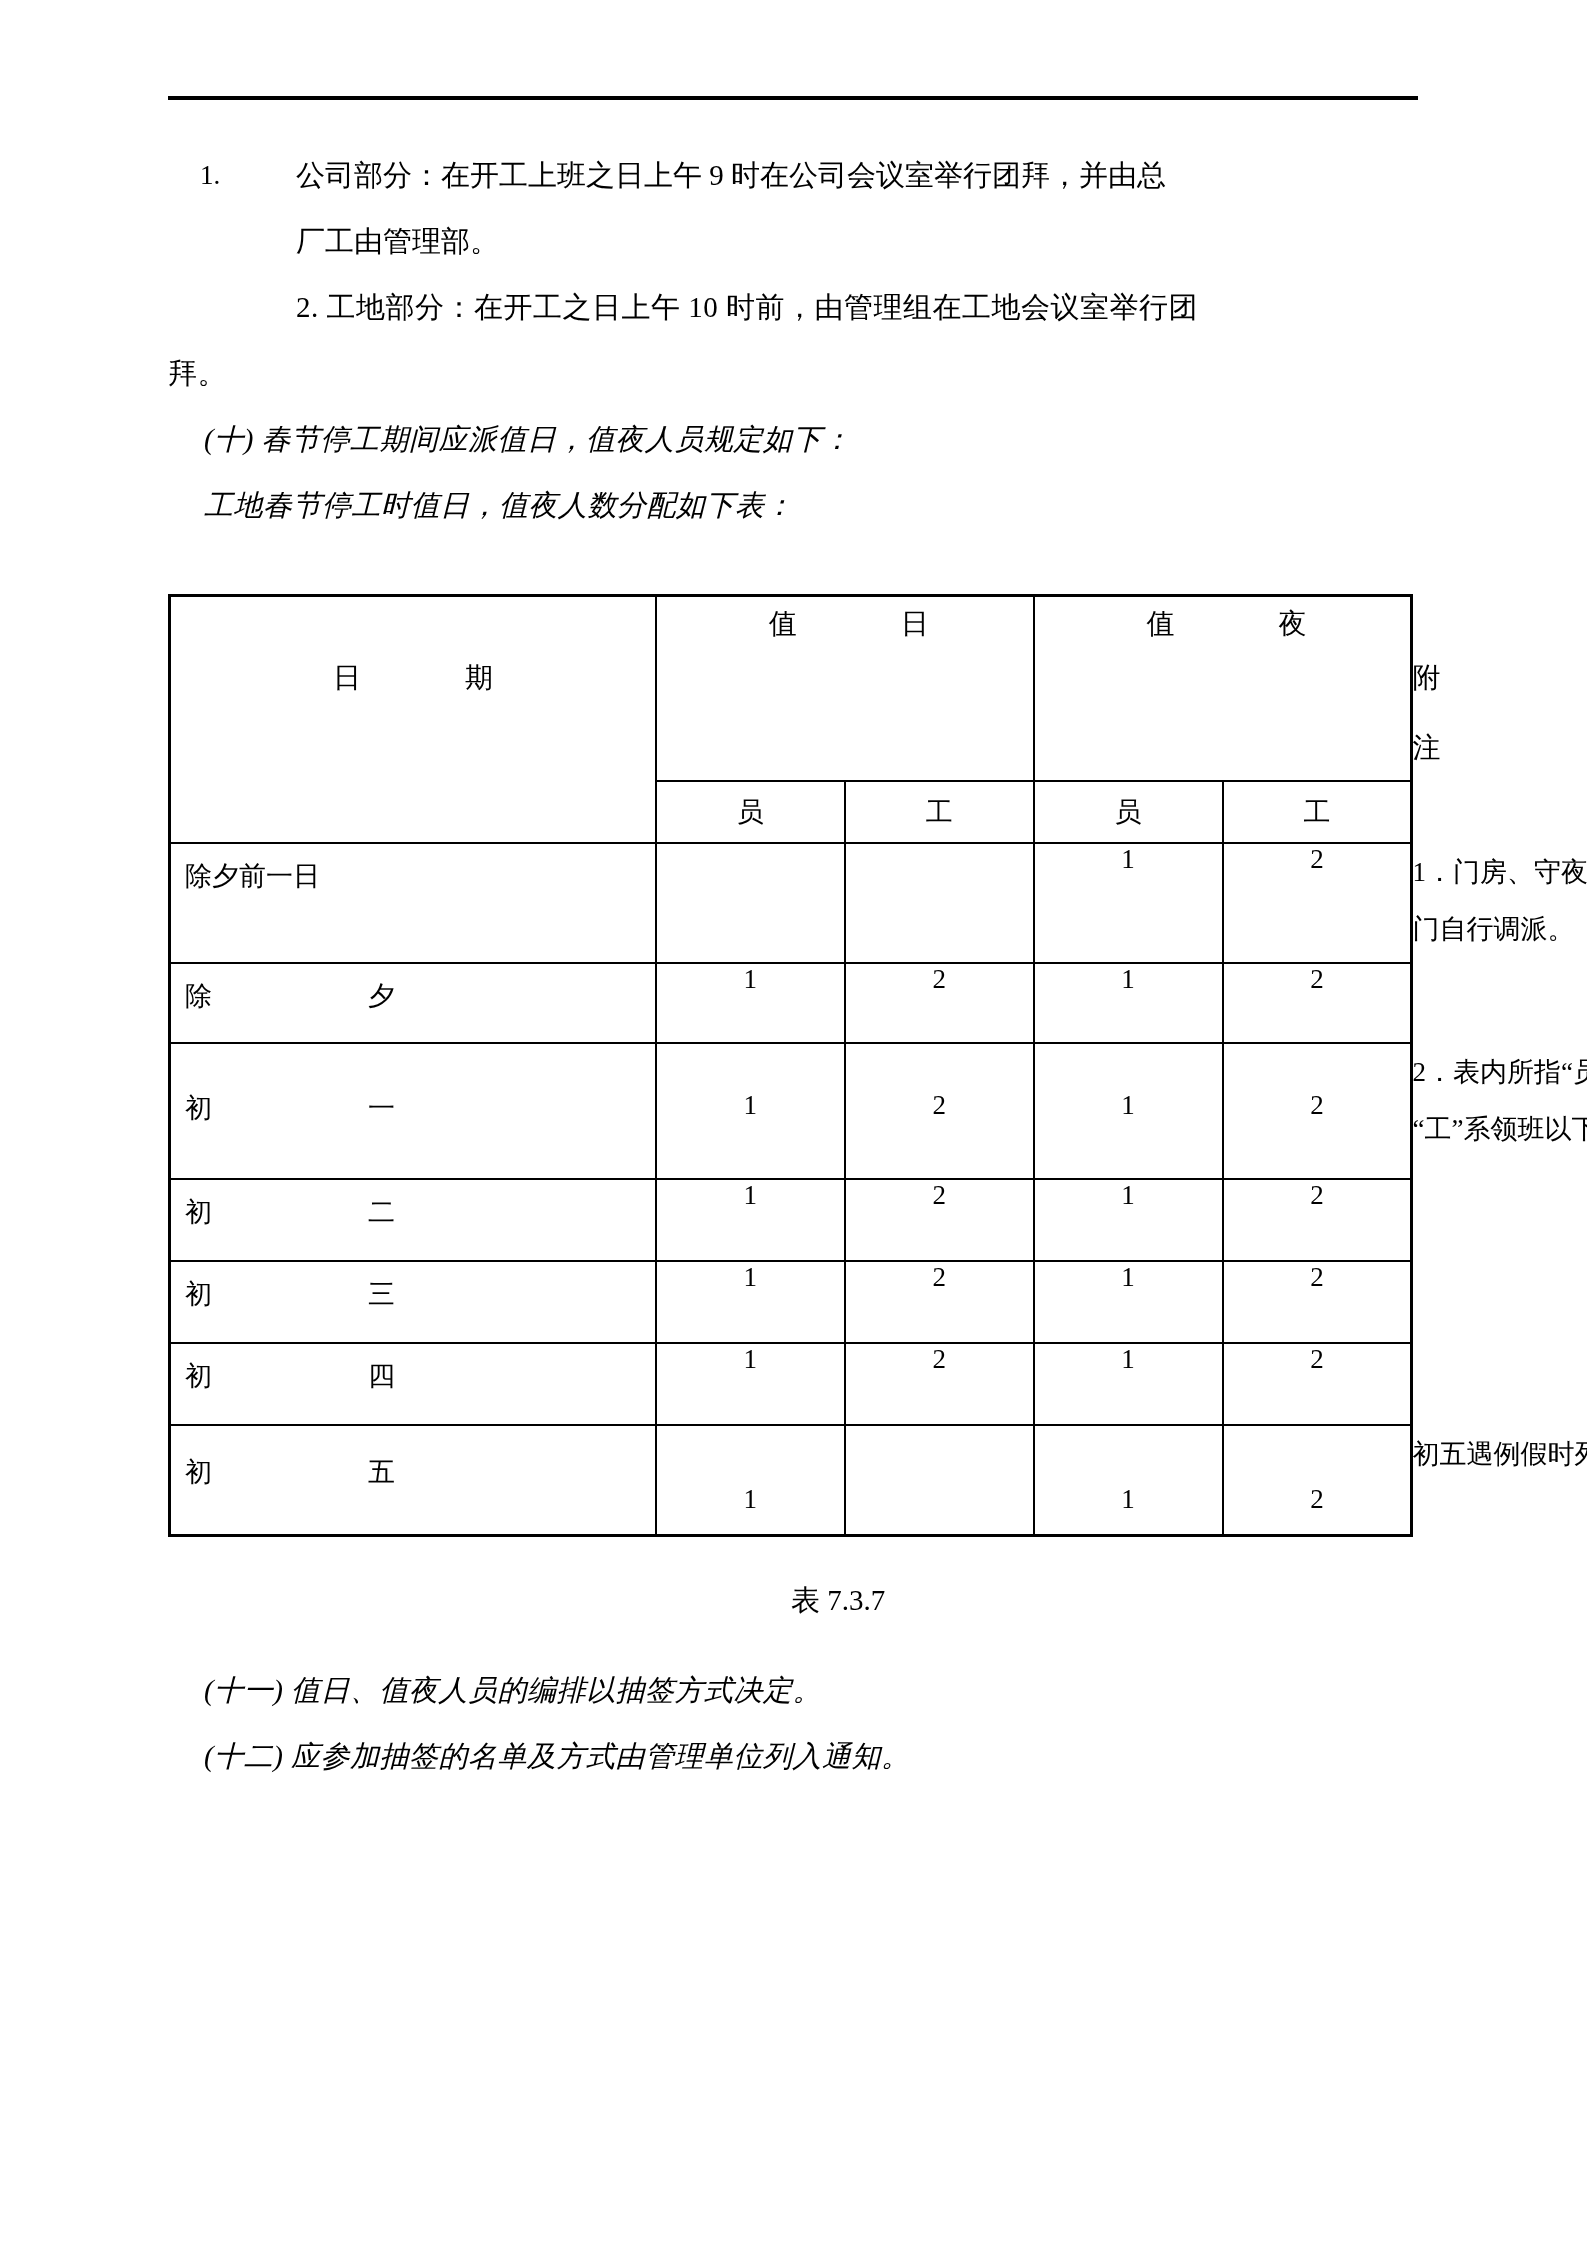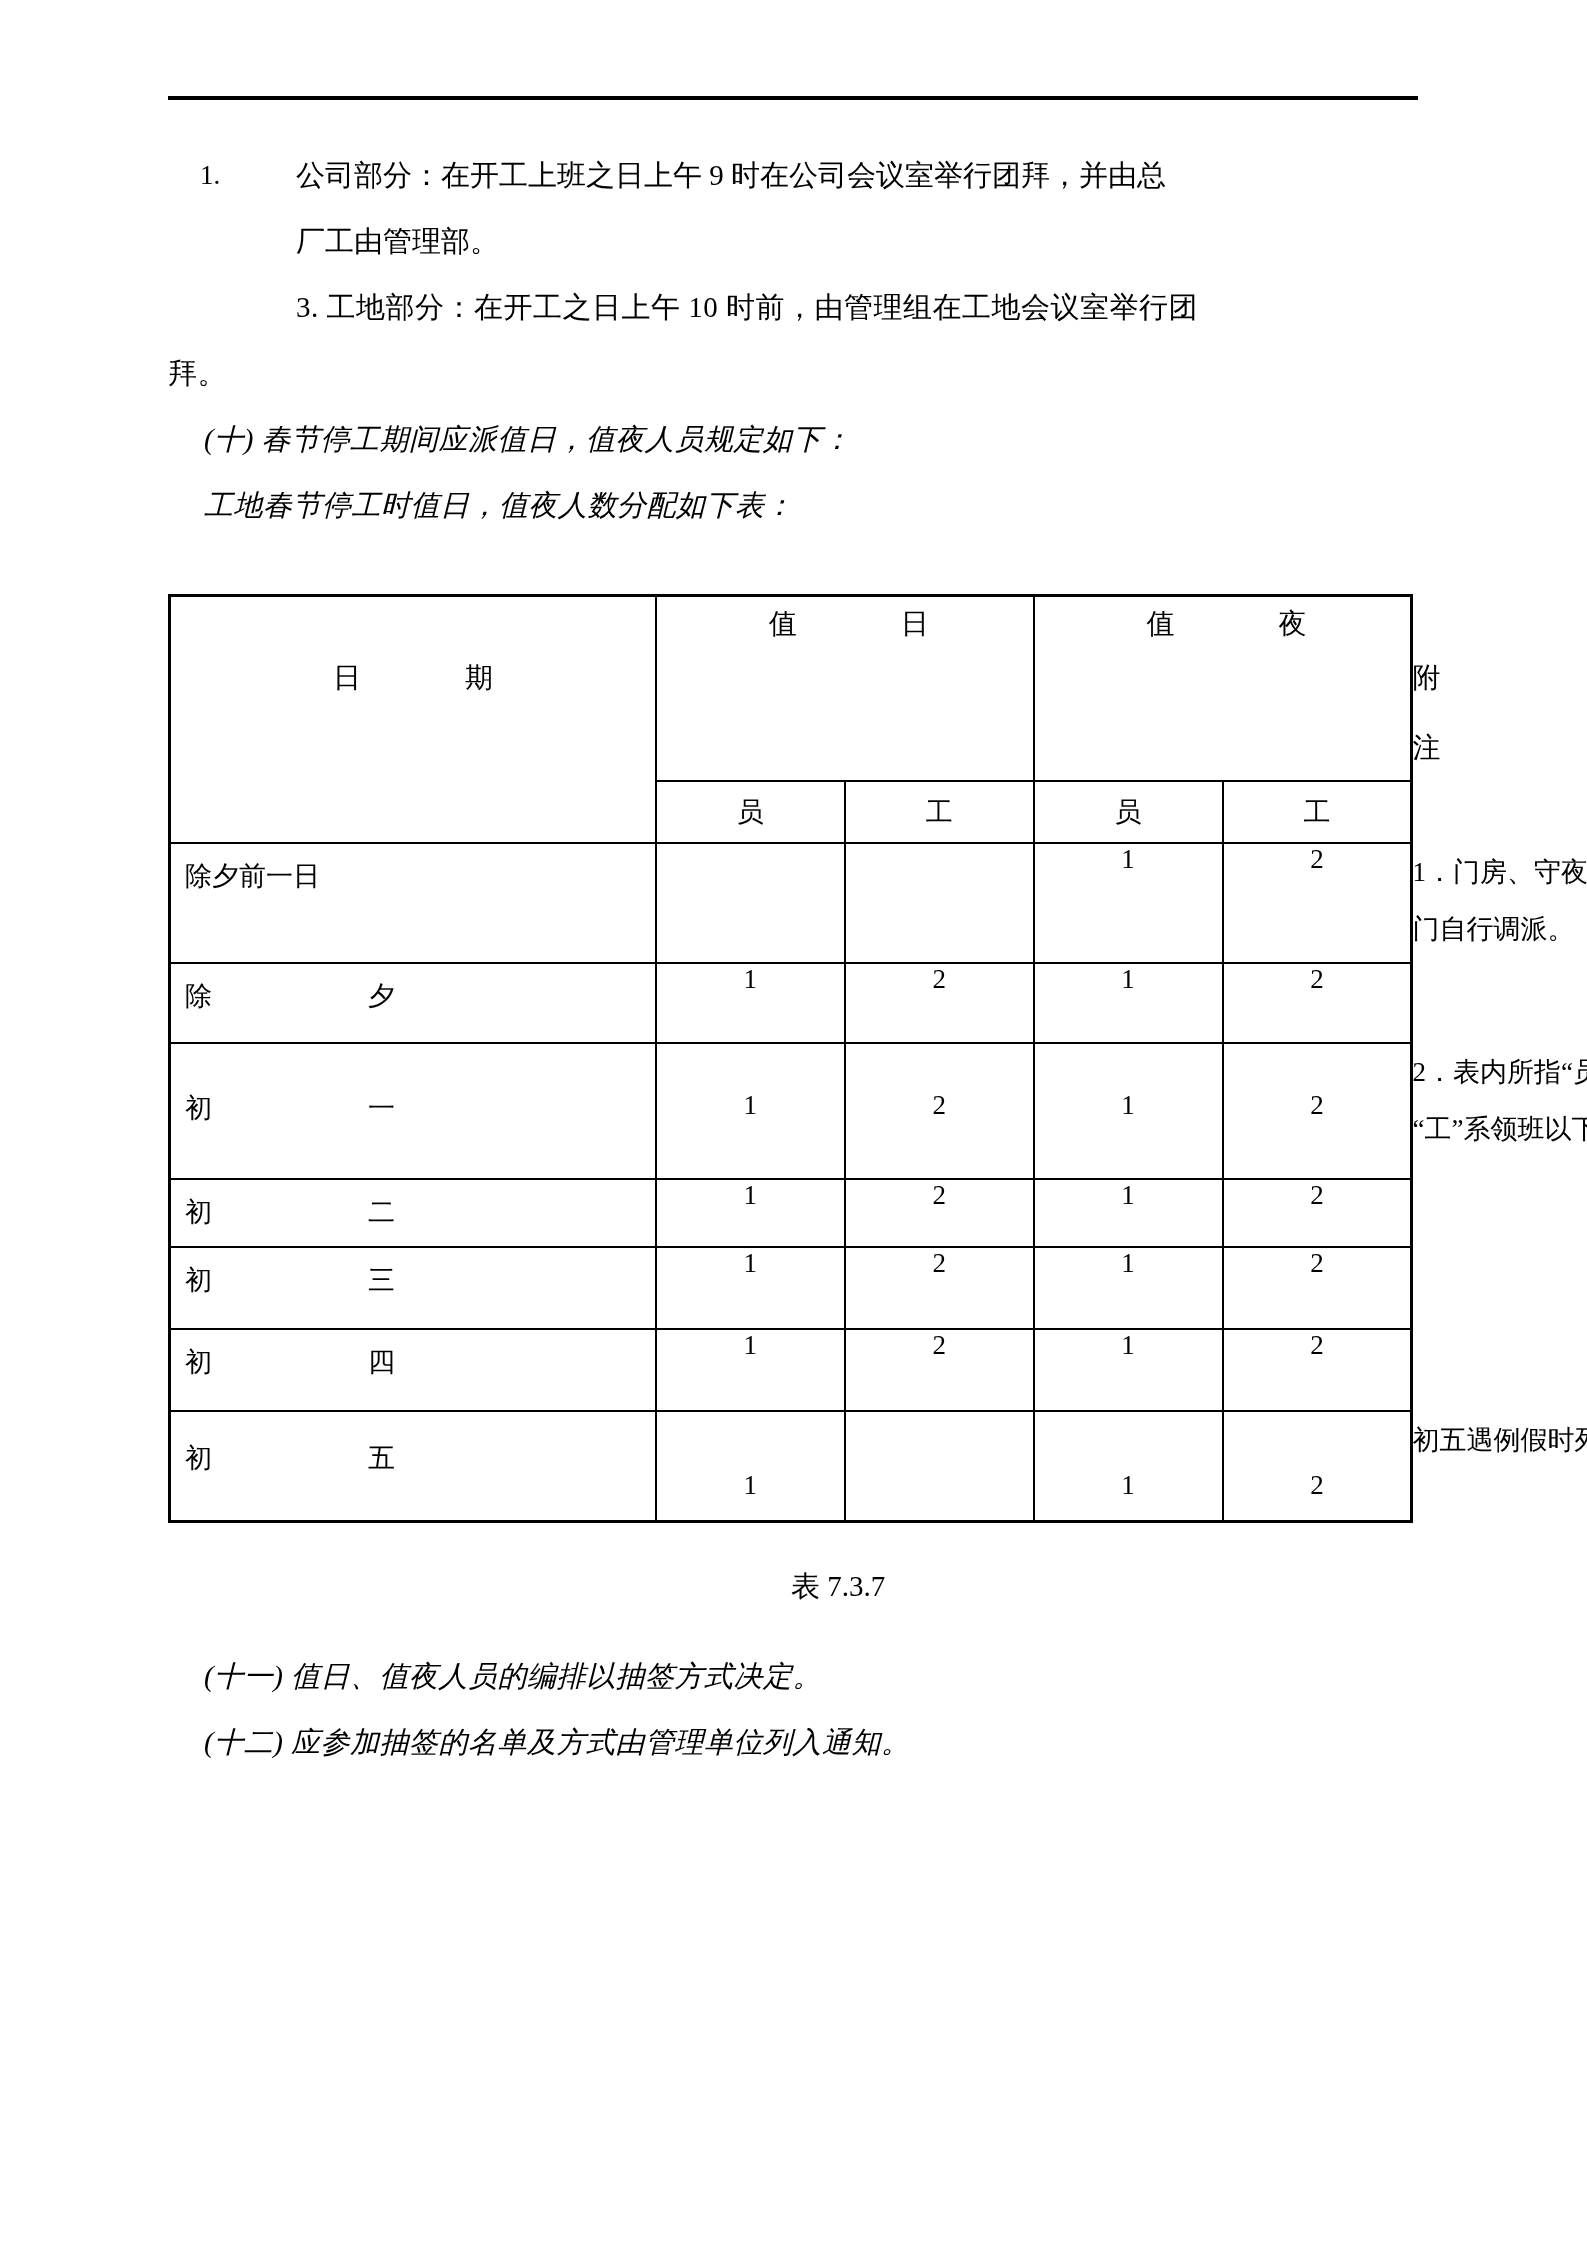--- a/index.html
+++ b/index.html
@@ -150,21 +150,21 @@
     line-height: 57px;
     padding: 8px 10px 6px 12px;
     vertical-align: top;
   }
   .note-block { display: block; }
   .note-line { display: block; white-space: nowrap; }
 
   .r-h1 { height: 120px; }
   .r-h2 { height: 80px; }
   .r-h3 { height: 136px; }
-  .r-h4 { height: 68px; }
+  .r-h4 { height: 82px; }
   .r-h5 { height: 82px; }
   .r-h6 { height: 82px; }
   .r-h7 { height: 110px; }
 
   .caption {
     text-align: center;
     font-size: 29px;
     margin-top: 44px;
     margin-left: 90px;
   }
@@ -183,21 +183,21 @@
     <div class="top-rule"></div>
 
     <div class="list-item">
       <div class="list-num">1.</div>
       <div class="list-body">
         <div>公司部分：在开工上班之日上午 9 时在公司会议室举行团拜，并由总</div>
         <div>厂工由管理部。</div>
       </div>
     </div>
 
-    <div class="para indent-1">3. 工地部分：在开工之日上午 10 时前，由管理组在工地会议室举行团</div>
+    <div class="para indent-1">2. 工地部分：在开工之日上午 10 时前，由管理组在工地会议室举行团</div>
     <div class="para flush">拜。</div>
 
     <div class="para indent-0">(十) 春节停工期间应派值日，值夜人员规定如下：</div>
     <div class="para indent-0">工地春节停工时值日，值夜人数分配如下表：</div>
 
     <div class="tbl-wrap">
       <table class="duty">
         <colgroup>
           <col class="col-date">
           <col class="col-small">

